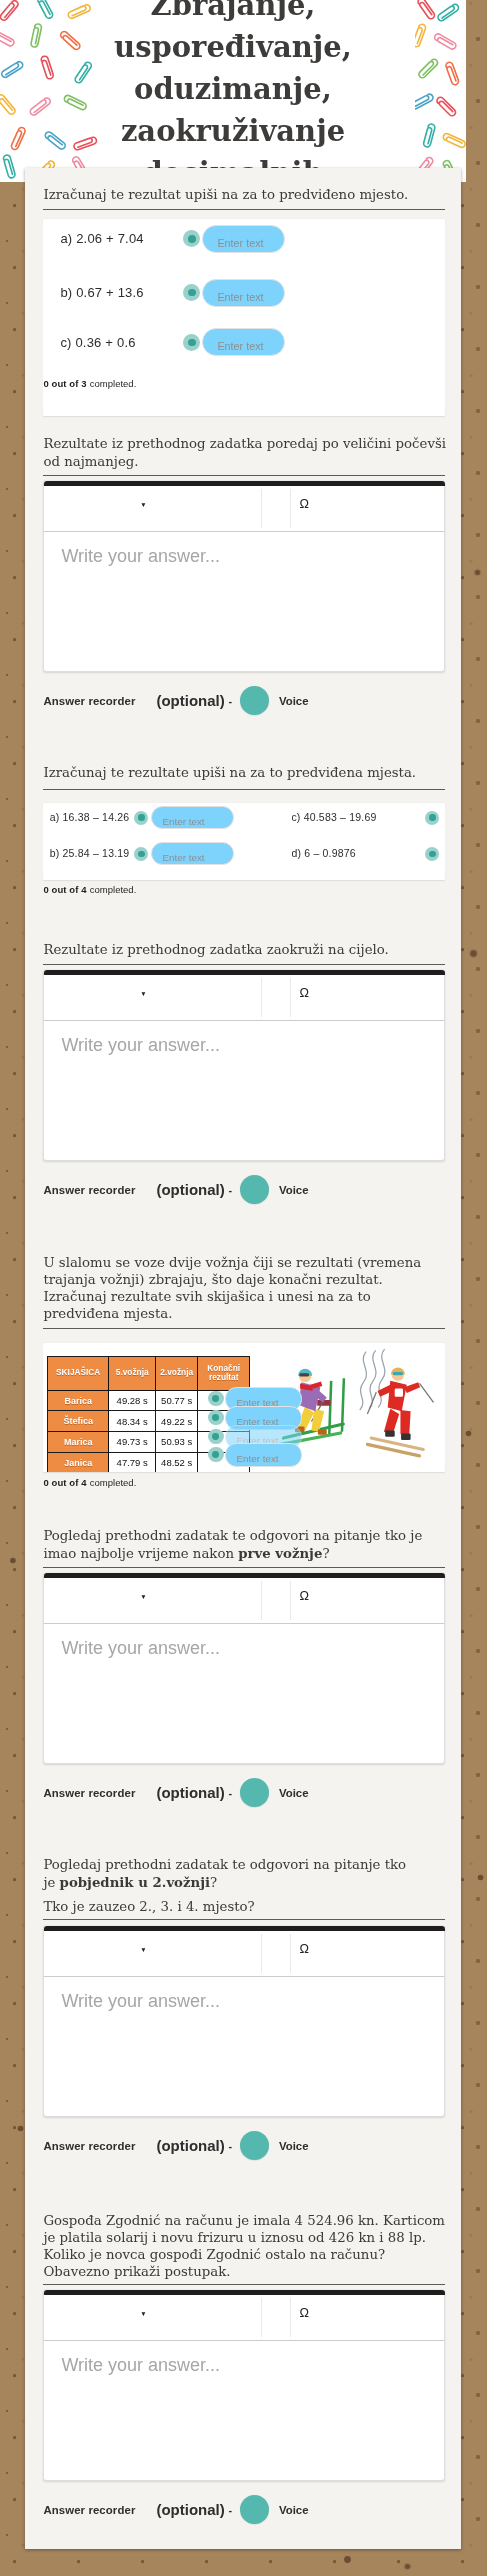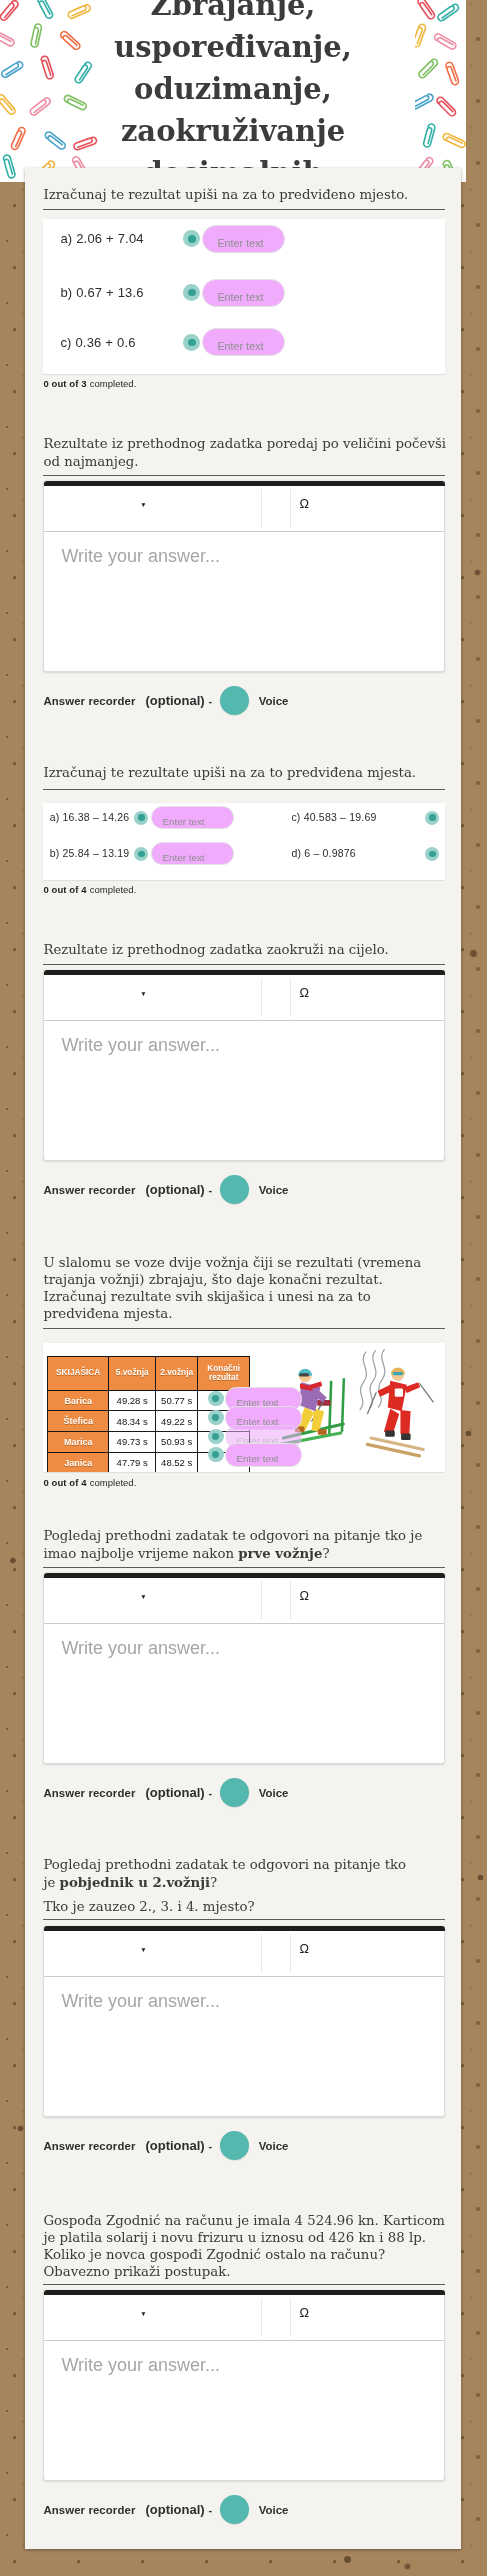--- a/index.html
+++ b/index.html
@@ -41,21 +41,21 @@
     font-family:"DejaVu Serif",serif;font-size:13.3px;line-height:18px;color:#3b3a38;}
   .heading .bold{font-weight:bold;}
   .rule{position:absolute;left:18px;width:402px;border-top:1px solid #5a5a5a;height:0;}
   .panel{position:absolute;left:18px;width:402px;background:#fff;border-radius:1.3px;
     box-shadow:0 0.6px 1.3px rgba(0,0,0,.09);overflow:hidden;}
   .item-label{position:absolute;font-size:13px;color:#2d2d2d;letter-spacing:0.2px;}
   .item-label.small{font-size:10.5px;}
   .dot{position:absolute;border-radius:50%;background:#9ad2cb;}
   .dot::after{content:"";position:absolute;left:27%;top:27%;width:46%;height:46%;
     border-radius:50%;background:#35a094;}
-  .enter{position:absolute;background:#f0abfc;border:0.6px solid #e2e2e2;border-radius:14px;
+  .enter{position:absolute;background:#7dd3fc;border:0.6px solid #e2e2e2;border-radius:14px;
     font-family:"Liberation Sans",sans-serif;font-size:10.8px;color:#555;
     padding:8px 0 0 14px;outline:none;box-sizing:border-box;}
   .enter::placeholder{color:#8f8f8f;opacity:1;}
   .enter.small{font-size:9.8px;border-radius:11.4px;padding-left:10.2px;}
   .progress{position:absolute;left:18px;font-size:9.5px;color:#1f1f1f;}
   .progress b{font-weight:bold;letter-spacing:0.1px;margin-right:3.2px;}
   
   .editor{position:absolute;left:18px;width:402px;height:191px;background:#fff;
     border:0.6px solid #ddd;border-radius:3.2px;box-sizing:border-box;
     box-shadow:0 0.6px 1.9px rgba(0,0,0,.13);}
@@ -65,21 +65,21 @@
   .ed-caret{position:absolute;left:97px;top:14px;font-size:7.6px;color:#222;cursor:pointer;}
   .ed-sep{position:absolute;top:2.5px;width:0.6px;height:39px;background:#e9e9e9;}
   .ed-sep.s1{left:217px;}
   .ed-sep.s2{left:246px;}
   .ed-omega{position:absolute;left:255px;top:10.2px;font-size:12.7px;color:#222;cursor:pointer;}
   .ed-content{position:absolute;left:0;right:0;top:49px;bottom:0;border-top:0.6px solid #ccc;cursor:text;}
   .ed-placeholder{position:absolute;left:17px;top:14px;font-size:18px;color:#a6a6a6;}
   
   .voice{position:absolute;left:18px;height:29px;display:flex;align-items:center;}
   .rec-label{font-size:11.4px;font-weight:bold;color:#2e2e2e;letter-spacing:0.1px;}
-  .rec-opt{font-size:13px;font-weight:bold;color:#2e2e2e;margin-left:10px;}
+  .rec-opt{font-size:15px;font-weight:bold;color:#2e2e2e;margin-left:21px;}
   .rec-dash{font-size:10.8px;font-weight:bold;color:#2e2e2e;margin-left:3.8px;}
   .rec-circle{width:29px;height:29px;border-radius:50%;background:#54b8ae;border:none;
     margin-left:8.3px;cursor:pointer;box-shadow:0 0.6px 1.3px rgba(0,0,0,.15);}
   .rec-voice{font-size:11.4px;font-weight:bold;color:#2e2e2e;margin-left:9.5px;}
   
   .ski-table{position:absolute;left:3.8px;top:12.7px;border-collapse:collapse;
     font-family:"Liberation Sans",sans-serif;}
   .ski-table th,.ski-table td{border:1.3px solid #1a1a1a;text-align:center;padding:0;}
   .ski-table th{background:#ef8c44;color:#fff;font-size:8.3px;font-weight:bold;line-height:9.5px;
     height:33px;text-shadow:0 0.6px 0.6px rgba(150,80,20,.6);}
@@ -203,21 +203,21 @@
       <div>zaokruživanje</div>
       <div>decimalnih brojeva</div>
     </div>
   </div>
 </div>
 
 <div class="card">
 
   <div class="heading" style="top:18px">Izračunaj te rezultat upiši na za to predviđeno mjesto.</div>
   <div class="rule" style="top:41px"></div>
-  <div class="panel" style="top:51px;height:155px">
+  <div class="panel" style="top:51px;height:197px">
     <span class="item-label" style="left:17px;top:12px">a) 2.06 + 7.04</span>
     <span class="dot" style="left:140px;top:11.4px;width:17px;height:17px"></span>
     <input class="enter" style="left: 159px; top: 5.7px; width: 83px; height: 28px;" placeholder="Enter text">
     <span class="item-label" style="left:17px;top:66px">b) 0.67 + 13.6</span>
     <span class="dot" style="left:140px;top:65px;width:17px;height:17px"></span>
     <input class="enter" style="left: 159px; top: 60px; width: 83px; height: 28px;" placeholder="Enter text">
     <span class="item-label" style="left:17px;top:116px">c) 0.36 + 0.6</span>
     <span class="dot" style="left:140px;top:115px;width:17px;height:17px"></span>
     <input class="enter" style="left: 159px; top: 109px; width: 83px; height: 28px;" placeholder="Enter text">
   </div>

